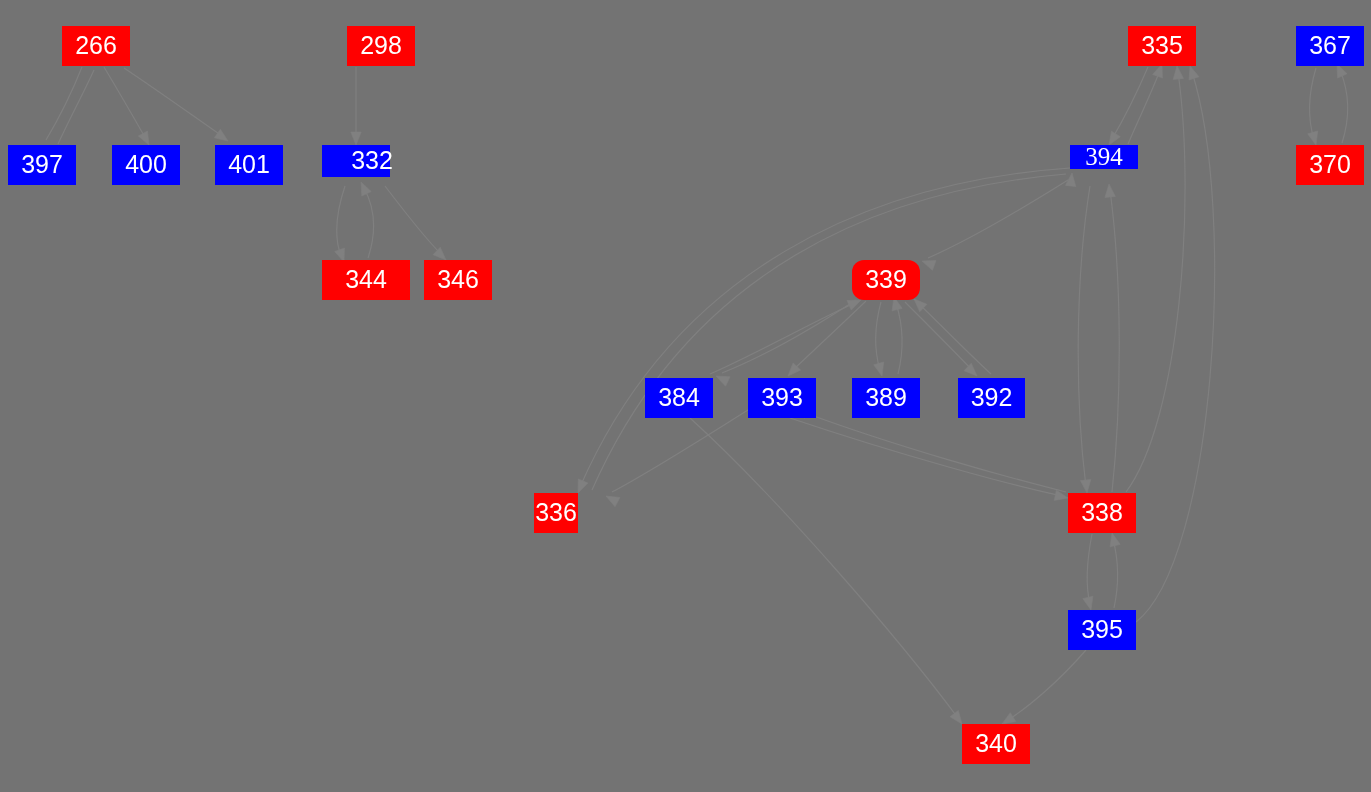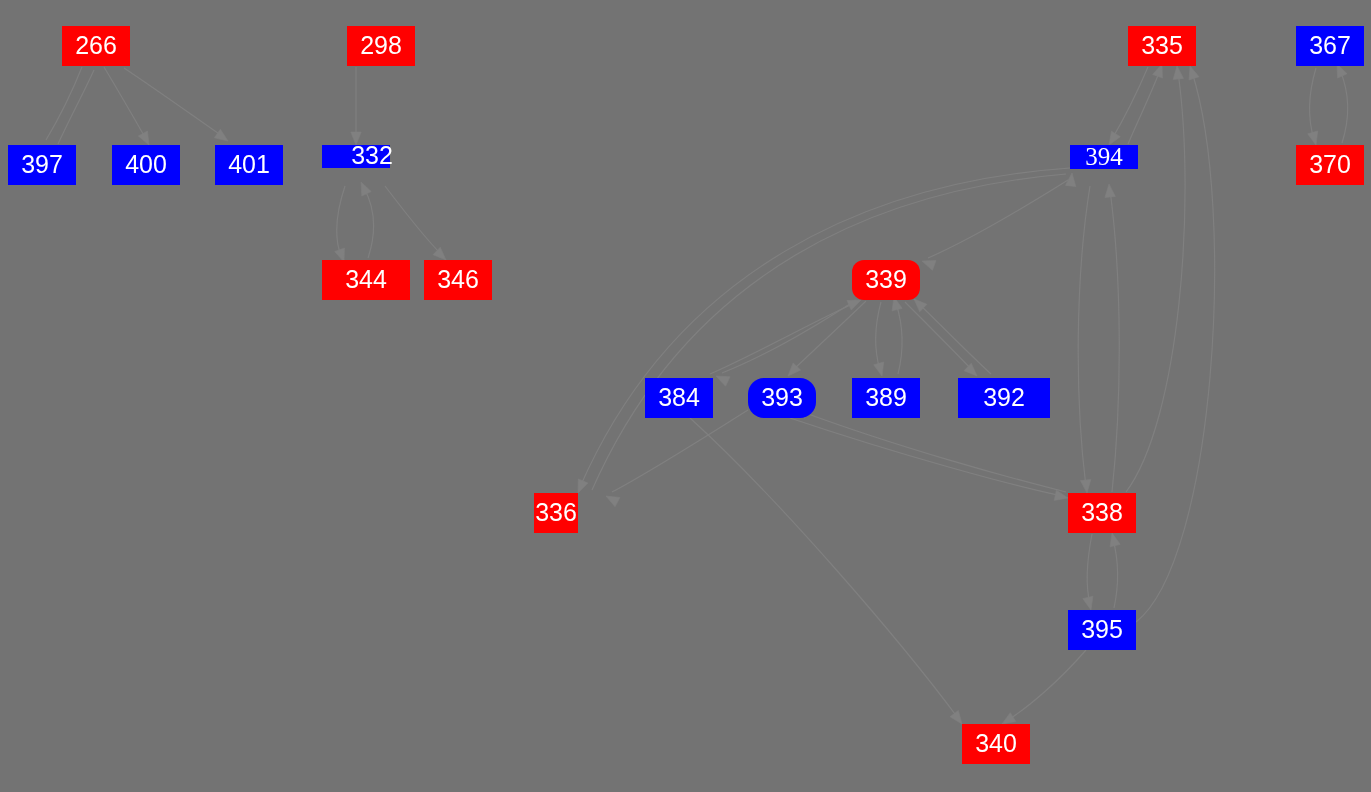--- a/index.html
+++ b/index.html
@@ -204,21 +204,21 @@
       </div>
       <div class="node blue" style="left: 112px; top: 145px; width: 68px; height: 40px;">
         <span class="node-label">400</span>
       </div>
       <div class="node blue" style="left: 215px; top: 145px; width: 68px; height: 40px;">
         <span class="node-label">401</span>
       </div>
       <div class="node red" style="left: 322px; top: 26px; width: 68px; height: 40px; margin-left: 25px;">
         <span class="node-label">298</span>
       </div>
-      <div class="node blue" style="left: 322px; top: 145px; width: 68px; height: 23px; padding-left: 32px;">
+      <div class="node blue" style="left: 322px; top: 145px; width: 68px; height: 32px; padding-left: 32px;">
         <span class="node-label">332</span>
       </div>
       <div class="node red" style="left: 322px; top: 260px; width: 88px; height: 40px;">
         <span class="node-label">344</span>
       </div>
       <div class="node red" style="left: 424px; top: 260px; width: 68px; height: 40px;">
         <span class="node-label">346</span>
       </div>
       <div class="node red" style="left: 1128px; top: 26px; width: 68px; height: 40px;">
         <span class="node-label">335</span>
@@ -231,27 +231,27 @@
       </div>
       <div class="node red" style="left: 1296px; top: 145px; width: 68px; height: 40px;">
         <span class="node-label">370</span>
       </div>
       <div class="node red" style="left: 852px; top: 260px; width: 68px; height: 40px; border-radius: 12px;">
         <span class="node-label">339</span>
       </div>
       <div class="node blue" style="left: 645px; top: 378px; width: 68px; height: 40px;">
         <span class="node-label">384</span>
       </div>
-      <div class="node blue" style="left: 748px; top: 378px; width: 68px; height: 40px; border-radius: 16px;">
+      <div class="node blue" style="left: 748px; top: 378px; width: 68px; height: 40px;">
         <span class="node-label">393</span>
       </div>
       <div class="node blue" style="left: 852px; top: 378px; width: 68px; height: 40px; align-items: center;">
         <span class="node-label">389</span>
       </div>
-      <div class="node blue" style="left: 958px; top: 378px; width: 92px; height: 40px;">
+      <div class="node blue" style="left: 958px; top: 378px; width: 67px; height: 40px;">
         <span class="node-label">392</span>
       </div>
       <div class="node red" style="left: 534px; top: 493px; width: 44px; height: 40px;">
         <span class="node-label">336</span>
       </div>
       <div class="node red" style="left: 1068px; top: 493px; width: 68px; height: 40px;">
         <span class="node-label">338</span>
       </div>
       <div class="node blue" style="left: 1068px; top: 610px; width: 68px; height: 40px;">
         <span class="node-label">395</span>

